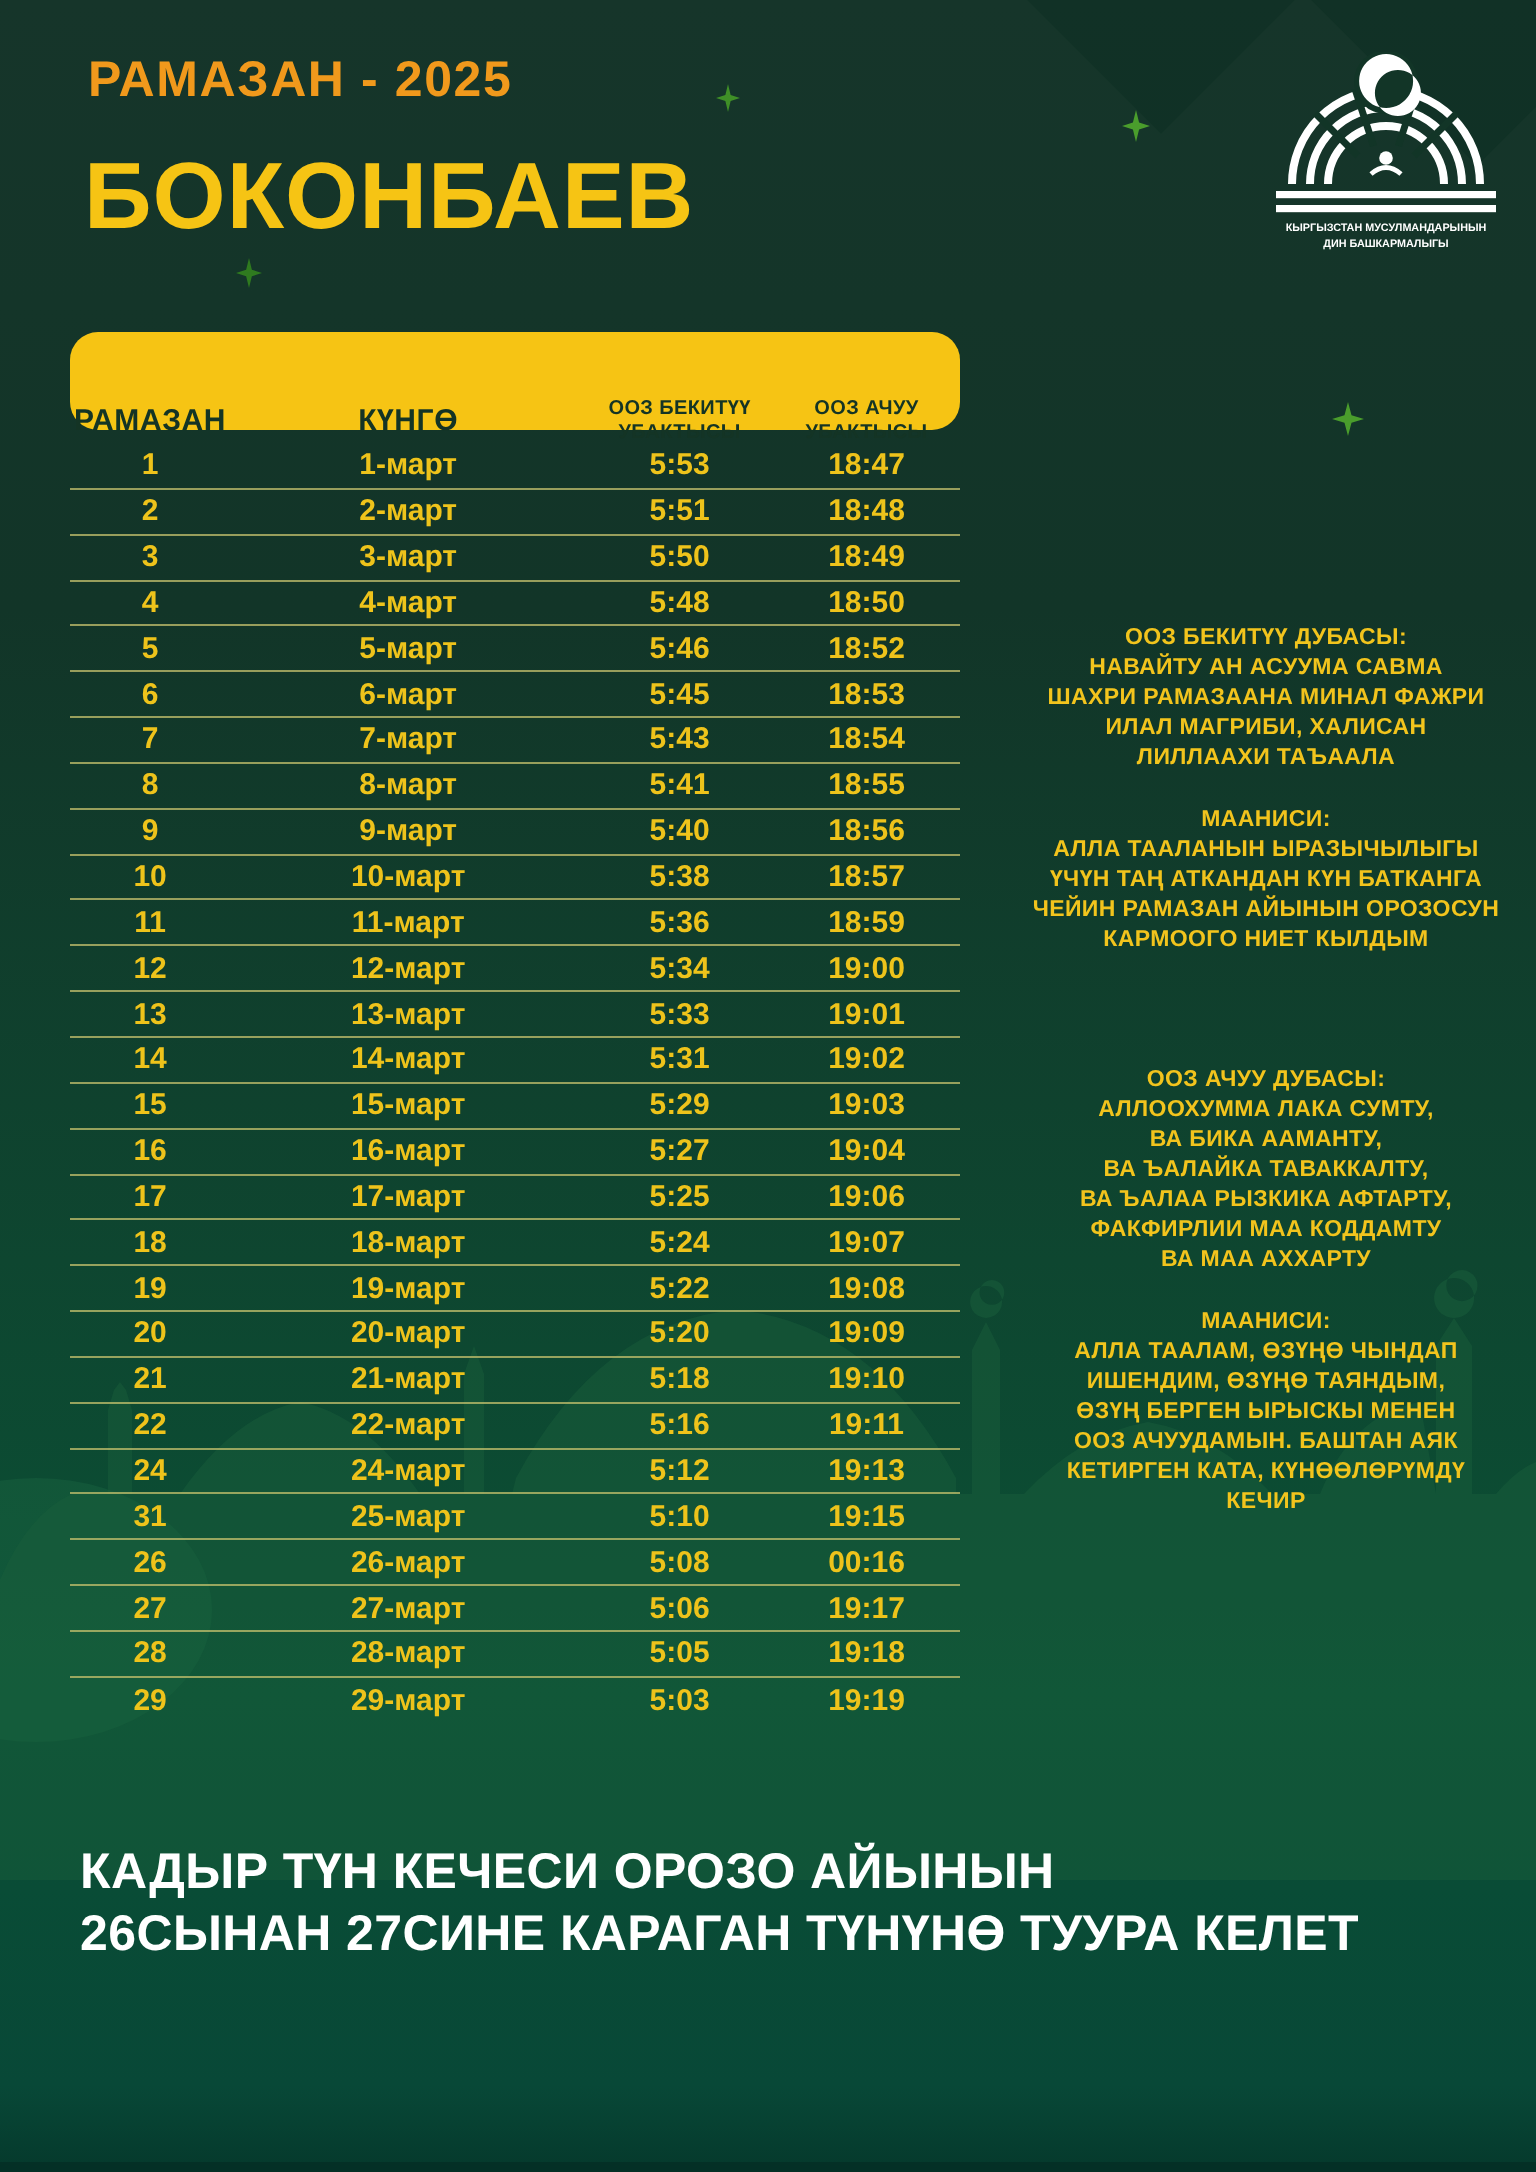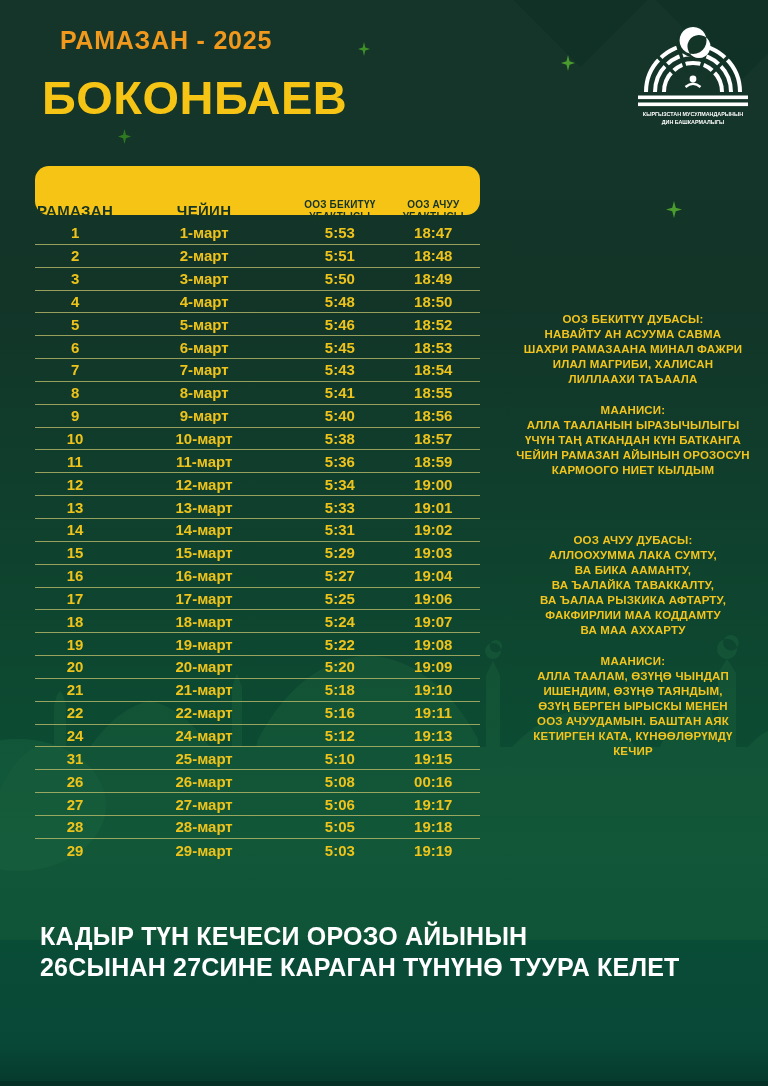--- a/index.html
+++ b/index.html
@@ -22,21 +22,21 @@
   .dd { position:absolute; background:#0a2c20; transform:rotate(45deg); opacity:.4; }
   .dd1 { left:528px; top:-60px; width:105px; height:105px; }
   .dd2 { left:676px; top:-68px; width:125px; height:125px; }
 
   
   .silhouette { position:absolute; left:0; top:595px; width:768px; height:345px; }
 
   
   .season {
     position:absolute; left:44px; top:28px;
-    font-size:25px; font-weight:800; letter-spacing:.8px; color:#f0991c; line-height:1;margin-left:16px;
+    font-size:25px; font-weight:800; letter-spacing:.8px; color:#f0991c; line-height:1;
   }
   .city {
     position:absolute; left:42px; top:62px;
     font-size:47px; font-weight:800; letter-spacing:.5px; color:#f6c414; line-height:1;margin-top:12px;
   }
 
   .logo { position:absolute; left:628px; top:26px; width:130px; height:105px; }
 
   
   .thead {
@@ -122,21 +122,21 @@
 
     <rect x="10" y="69.5" width="110" height="3.6" fill="#ffffff"></rect>
     <rect x="10" y="76.5" width="110" height="3.6" fill="#ffffff"></rect>
 
     <text x="65" y="89.5" text-anchor="middle" fill="#ffffff" font-family="Liberation Sans, sans-serif" font-weight="bold" font-size="5.4">КЫРГЫЗСТАН МУСУЛМАНДАРЫНЫН</text>
     <text x="65" y="97.5" text-anchor="middle" fill="#ffffff" font-family="Liberation Sans, sans-serif" font-weight="bold" font-size="5.4">ДИН БАШКАРМАЛЫГЫ</text>
   </svg>
 
   <div class="thead">
     <div class="th c1">РАМАЗАН</div>
-    <div class="th c2">ЧЕЙИН</div>
+    <div class="th c2">КҮНГӨ</div>
     <div class="th c3">ООЗ БЕКИТҮҮ
 УБАКТЫСЫ</div>
     <div class="th c4">ООЗ АЧУУ
 УБАКТЫСЫ</div>
   </div>
   <div class="tbody" id="table-body">
       <div class="trow">
         <div class="td c1">1</div>
         <div class="td c2">1-март</div>
         <div class="td c3">5:53</div>

